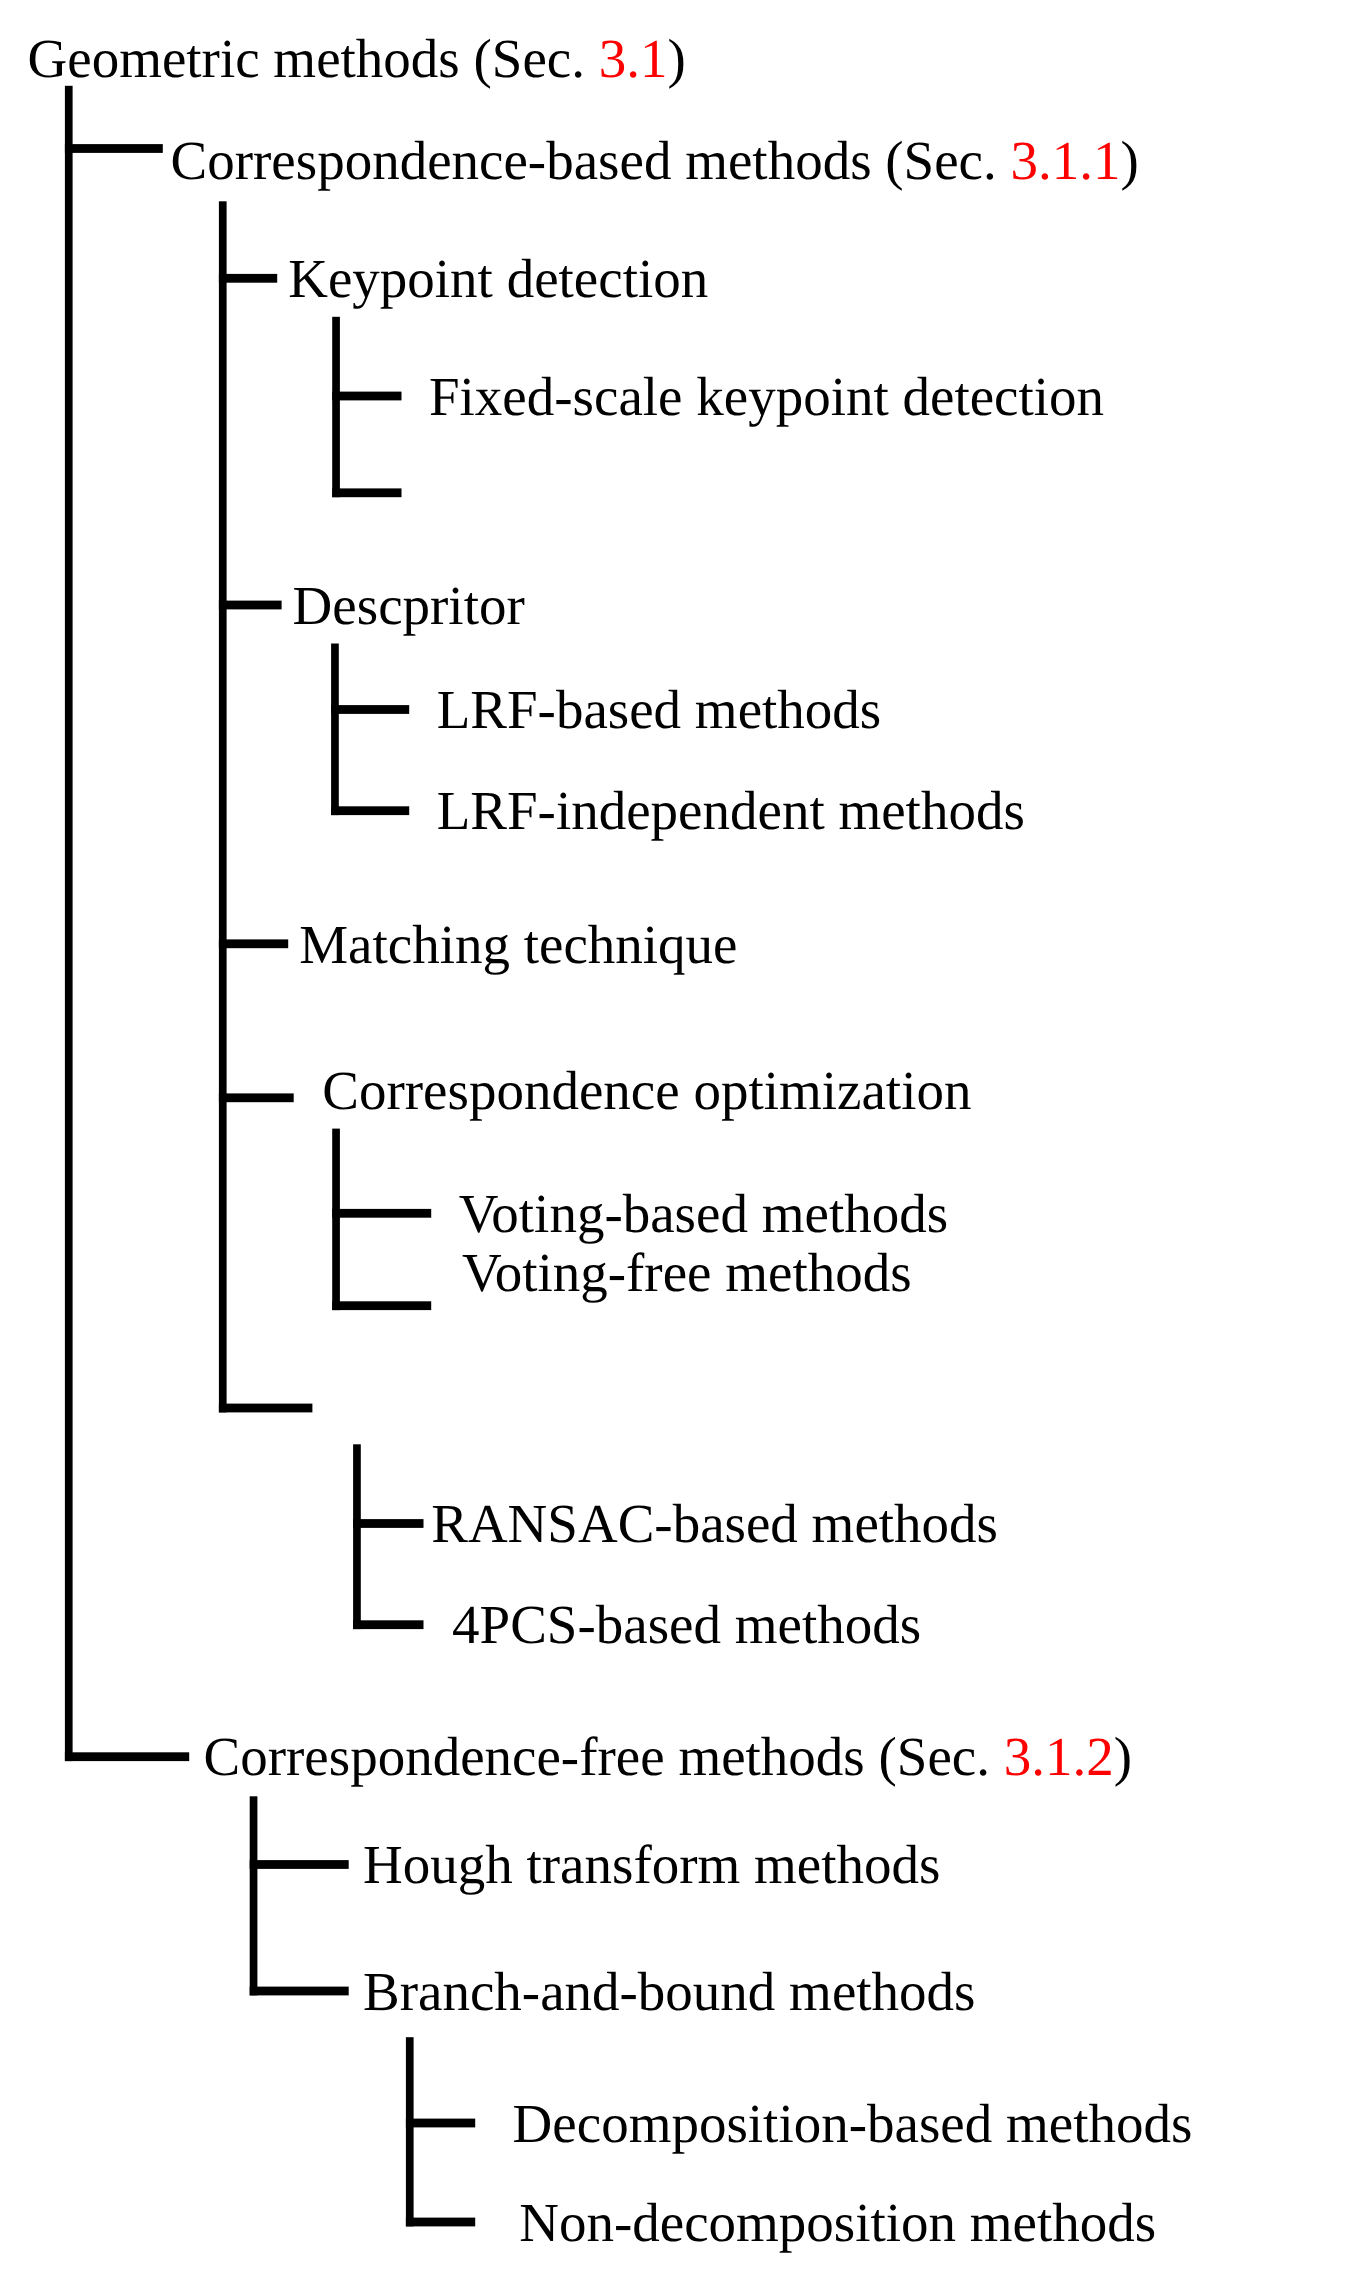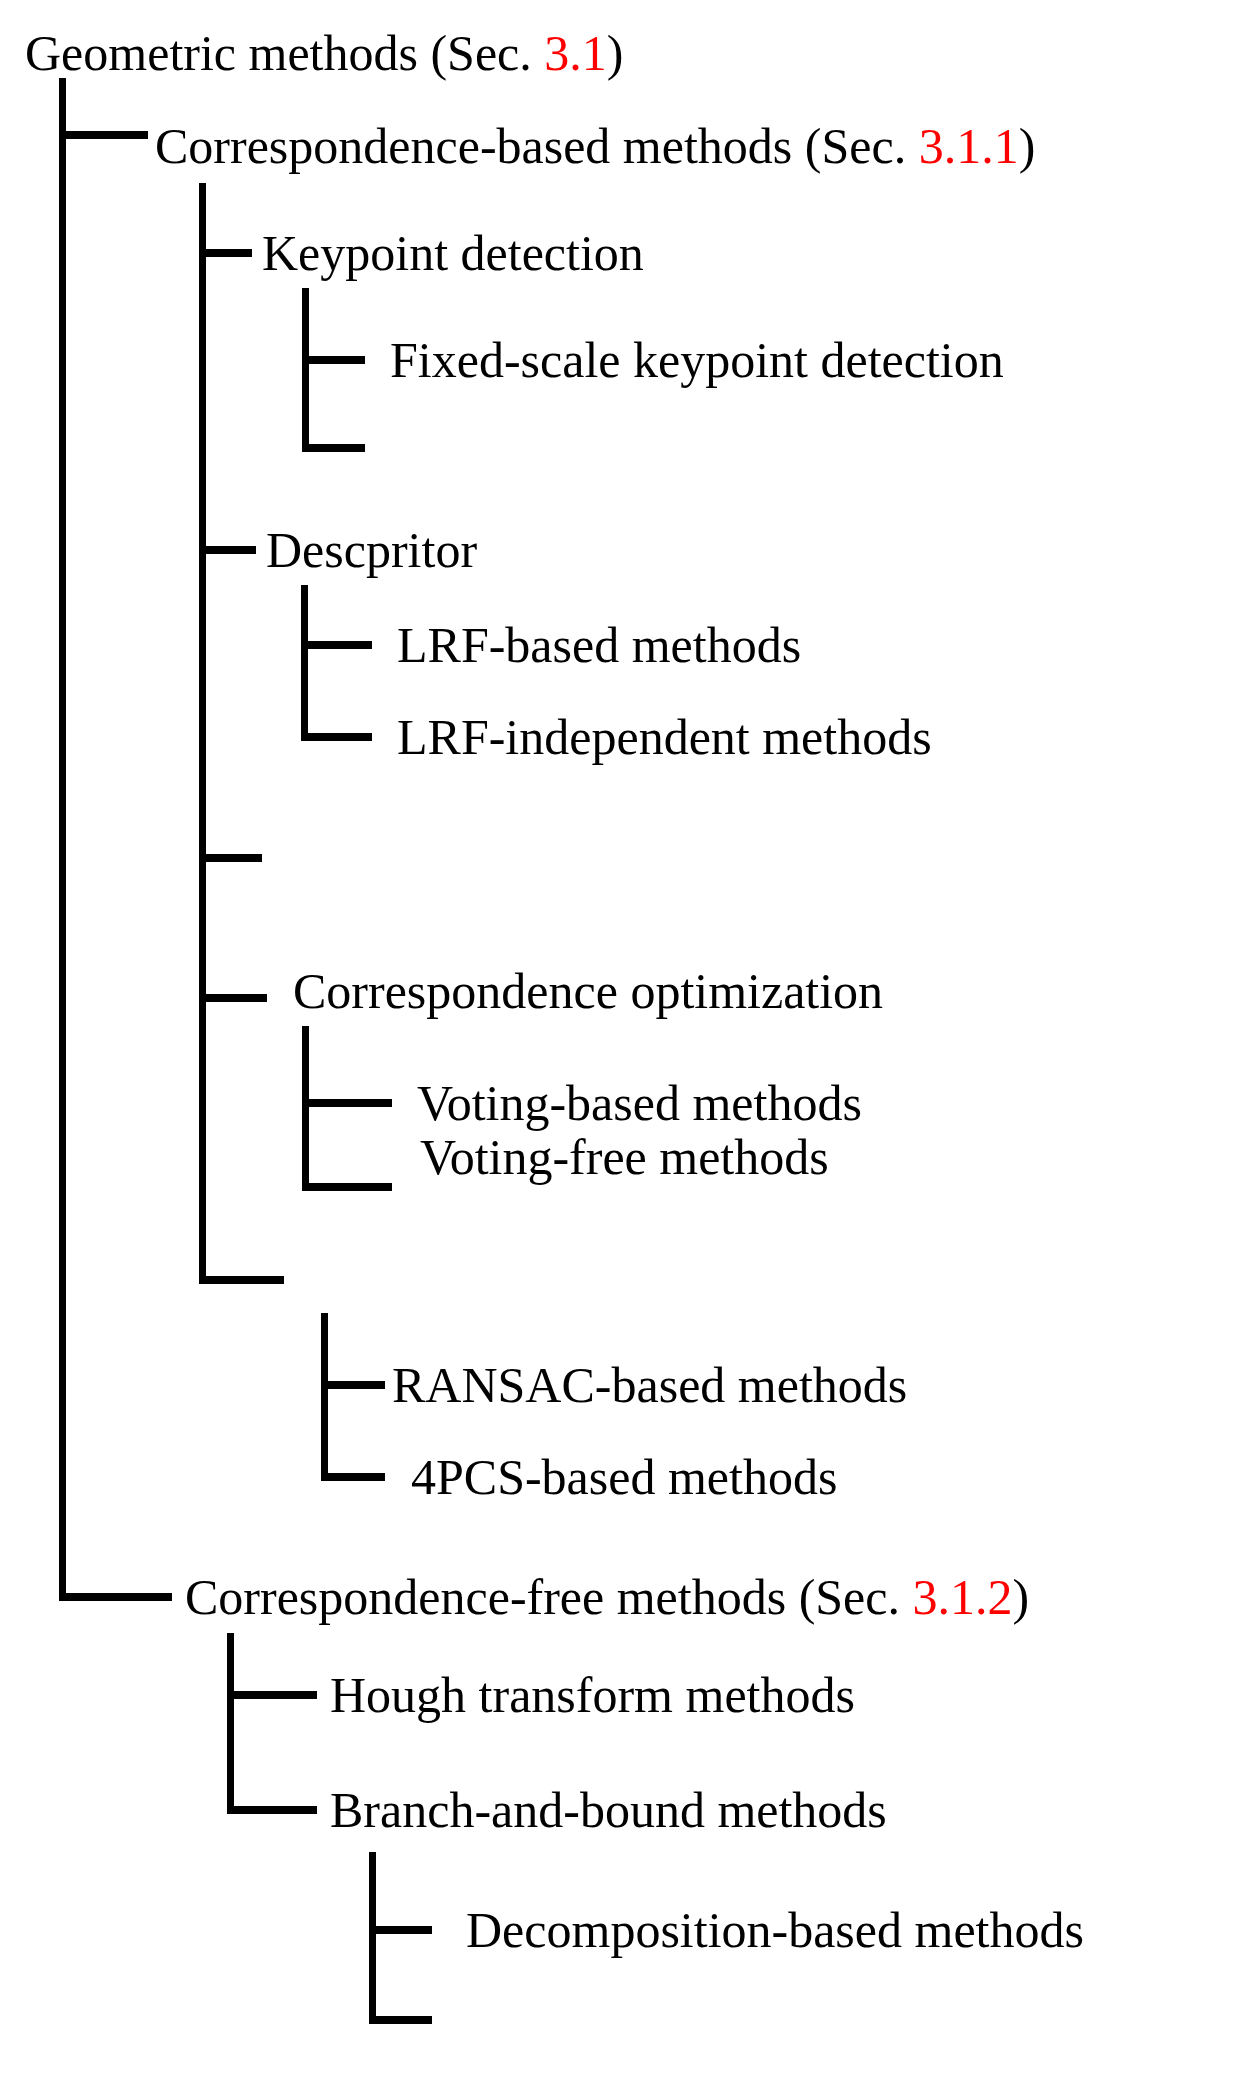--- a/index.html
+++ b/index.html
@@ -64,34 +64,36 @@
 
   <div class="node" style="left:390px;top:333px"><span>Fixed-scale keypoint detection</span></div>
 
 
   <div class="node" style="left:266px;top:523px"><span>Descpritor</span></div>
 
   <div class="node" style="left:397px;top:618px"><span>LRF-based methods</span></div>
 
   <div class="node" style="left:397px;top:710px"><span>LRF-independent methods</span></div>
 
+  <div class="node" style="left:272px;top:831px"><span>Matching technique</span></div>
 
   <div class="node" style="left:293px;top:964px"><span>Correspondence optimization</span></div>
 
   <div class="node" style="left:417px;top:1076px"><span>Voting-based methods</span></div>
 
   <div class="node" style="left:420px;top:1130px"><span>Voting-free methods</span></div>
 
 
   <div class="node" style="left:392px;top:1358px"><span>RANSAC-based methods</span></div>
 
   <div class="node" style="left:411px;top:1450px"><span>4PCS-based methods</span></div>
 
   <div class="node" style="left:185px;top:1570px"><span>Correspondence-free methods</span><span> (Sec. </span><span class="sec">3.1.2</span><span>)</span></div>
 
   <div class="node" style="left:330px;top:1668px"><span>Hough transform methods</span></div>
 
   <div class="node" style="left:330px;top:1783px"><span>Branch-and-bound methods</span></div>
 
   <div class="node" style="left:466px;top:1903px"><span>Decomposition-based methods</span></div>
 
+  <div class="node" style="left:472px;top:1993px"><span>Non-decomposition methods</span></div>
 
 </div>
 
 </body></html>

